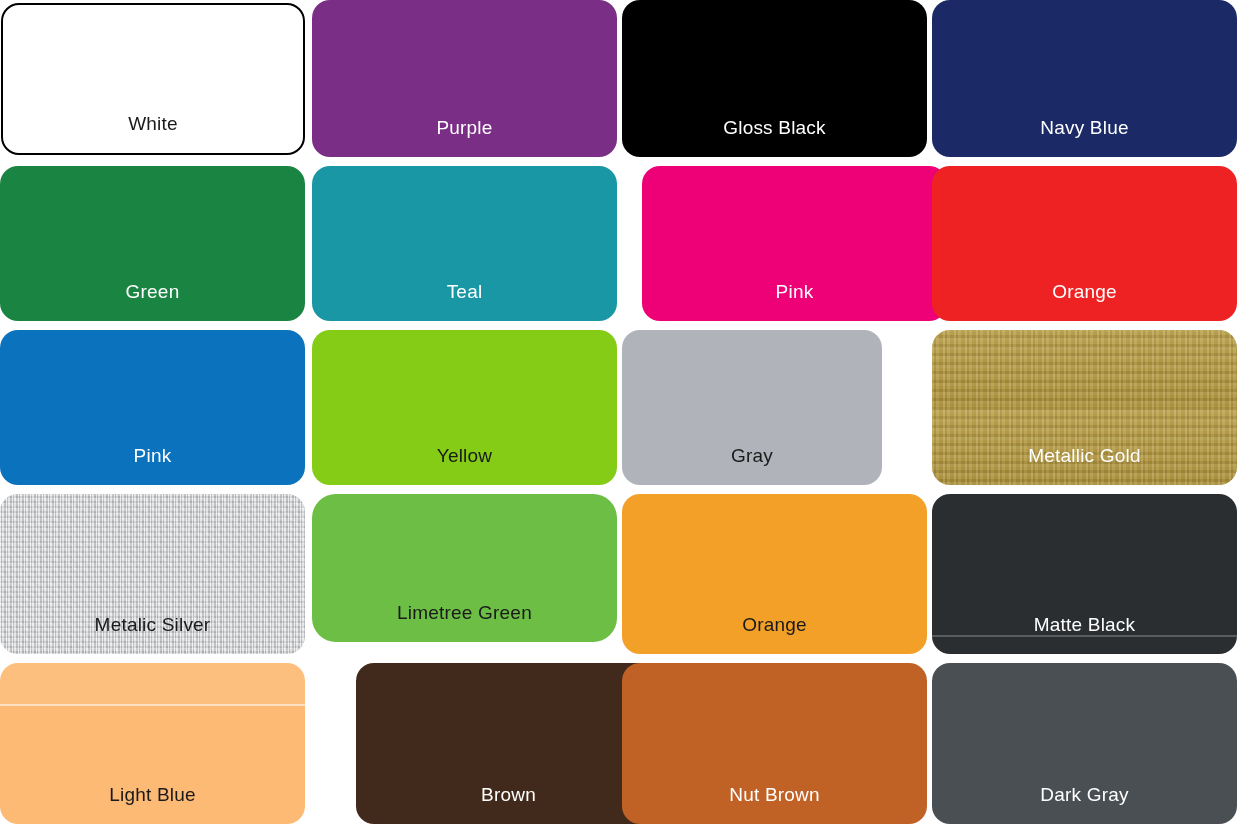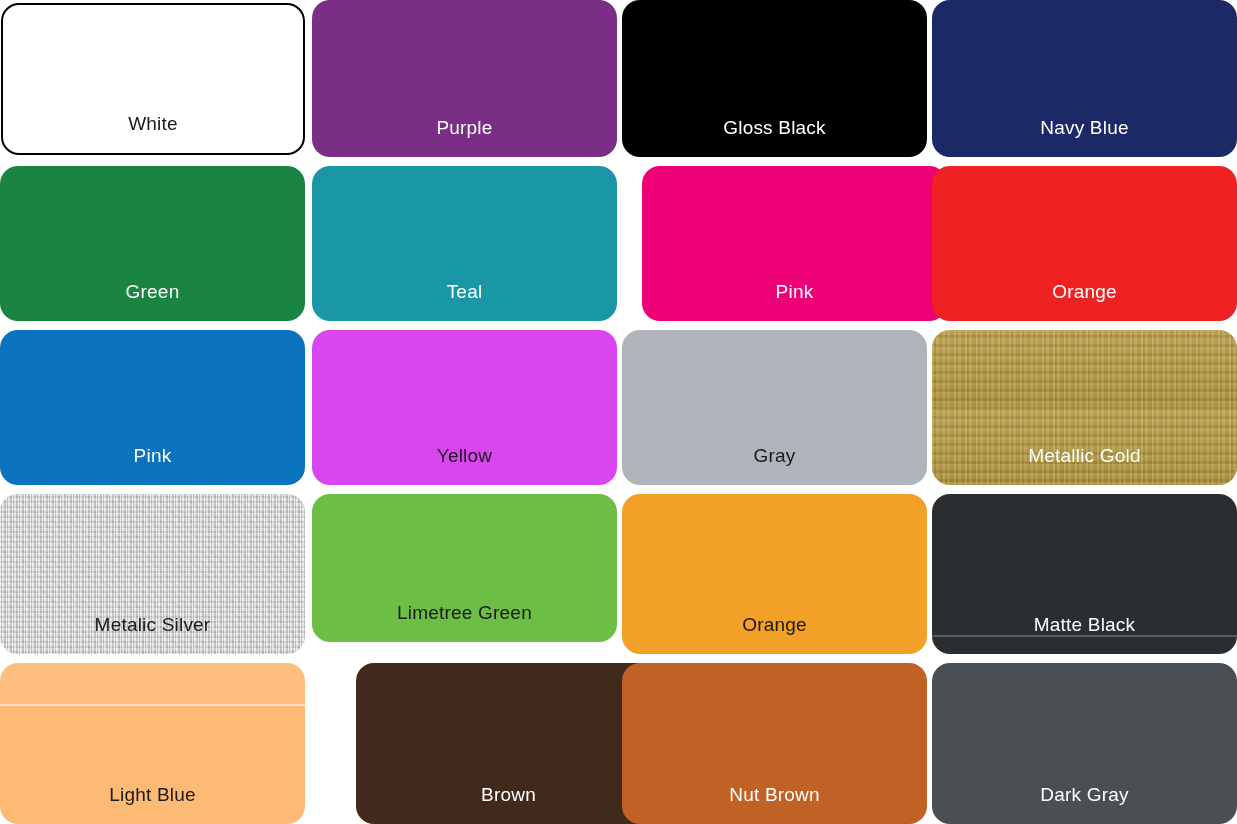--- a/index.html
+++ b/index.html
@@ -104,33 +104,33 @@
     </div>
     <div class="swatch" style="left: 622px; top: 166px; width: 305px; height: 155px; background: rgb(238, 0, 119); margin-left: 20px;">
       <div class="swatch-label" style="color: rgb(255, 255, 255);">Pink</div>
     </div>
     <div class="swatch" style="left: 932px; top: 166px; width: 305px; height: 155px; background: rgb(238, 34, 34);">
       <div class="swatch-label" style="color: rgb(255, 255, 255);">Orange</div>
     </div>
     <div class="swatch" style="left: 0px; top: 330px; width: 305px; height: 155px; background: rgb(11, 114, 189);">
       <div class="swatch-label" style="color: rgb(255, 255, 255);">Pink</div>
     </div>
-    <div class="swatch" style="left: 312px; top: 330px; width: 305px; height: 155px; background: #d946ef;">
+    <div class="swatch" style="left: 312px; top: 330px; width: 305px; height: 155px; background: #84cc16;">
       <div class="swatch-label" style="color: rgb(26, 26, 26);">Yellow</div>
     </div>
-    <div class="swatch" style="left: 622px; top: 330px; width: 305px; height: 155px; background: rgb(176, 180, 186);">
+    <div class="swatch" style="left: 622px; top: 330px; width: 260px; height: 155px; background: rgb(176, 180, 186);">
       <div class="swatch-label" style="color: rgb(26, 26, 26);">Gray</div>
     </div>
     <div class="swatch tex-gold" style="left: 932px; top: 330px; width: 305px; height: 155px; background: rgb(184, 155, 62); padding-left: 42px;">
       <div class="swatch-label" style="color: rgb(255, 255, 255);">Metallic Gold</div>
     </div>
     <div class="swatch tex-silver" style="left: 0px; top: 494px; width: 305px; height: 160px; background: rgb(208, 210, 212);">
       <div class="swatch-label" style="color: rgb(26, 26, 26);">Metalic Silver</div>
     </div>
-    <div class="swatch" style="left: 312px; top: 494px; width: 305px; height: 148px; background: rgb(109, 190, 69);">
+    <div class="swatch" style="left: 312px; top: 494px; width: 305px; height: 148px; background: rgb(109, 190, 69); border-radius: 24px;">
       <div class="swatch-label" style="color: rgb(26, 26, 26);">Limetree Green</div>
     </div>
     <div class="swatch" style="left: 622px; top: 494px; width: 305px; height: 160px; background: rgb(243, 160, 41);">
       <div class="swatch-label" style="color: rgb(26, 26, 26);">Orange</div>
     </div>
     <div class="swatch tex-matte" style="left: 932px; top: 494px; width: 305px; height: 160px; background: rgb(43, 46, 49);">
       <div class="swatch-label" style="color: rgb(255, 255, 255);">Matte Black</div>
     </div>
     <div class="swatch tex-lightblue" style="left: 0px; top: 663px; width: 305px; height: 161px; background: #fdba74;">
       <div class="swatch-label" style="color: rgb(26, 26, 26);">Light Blue</div>

